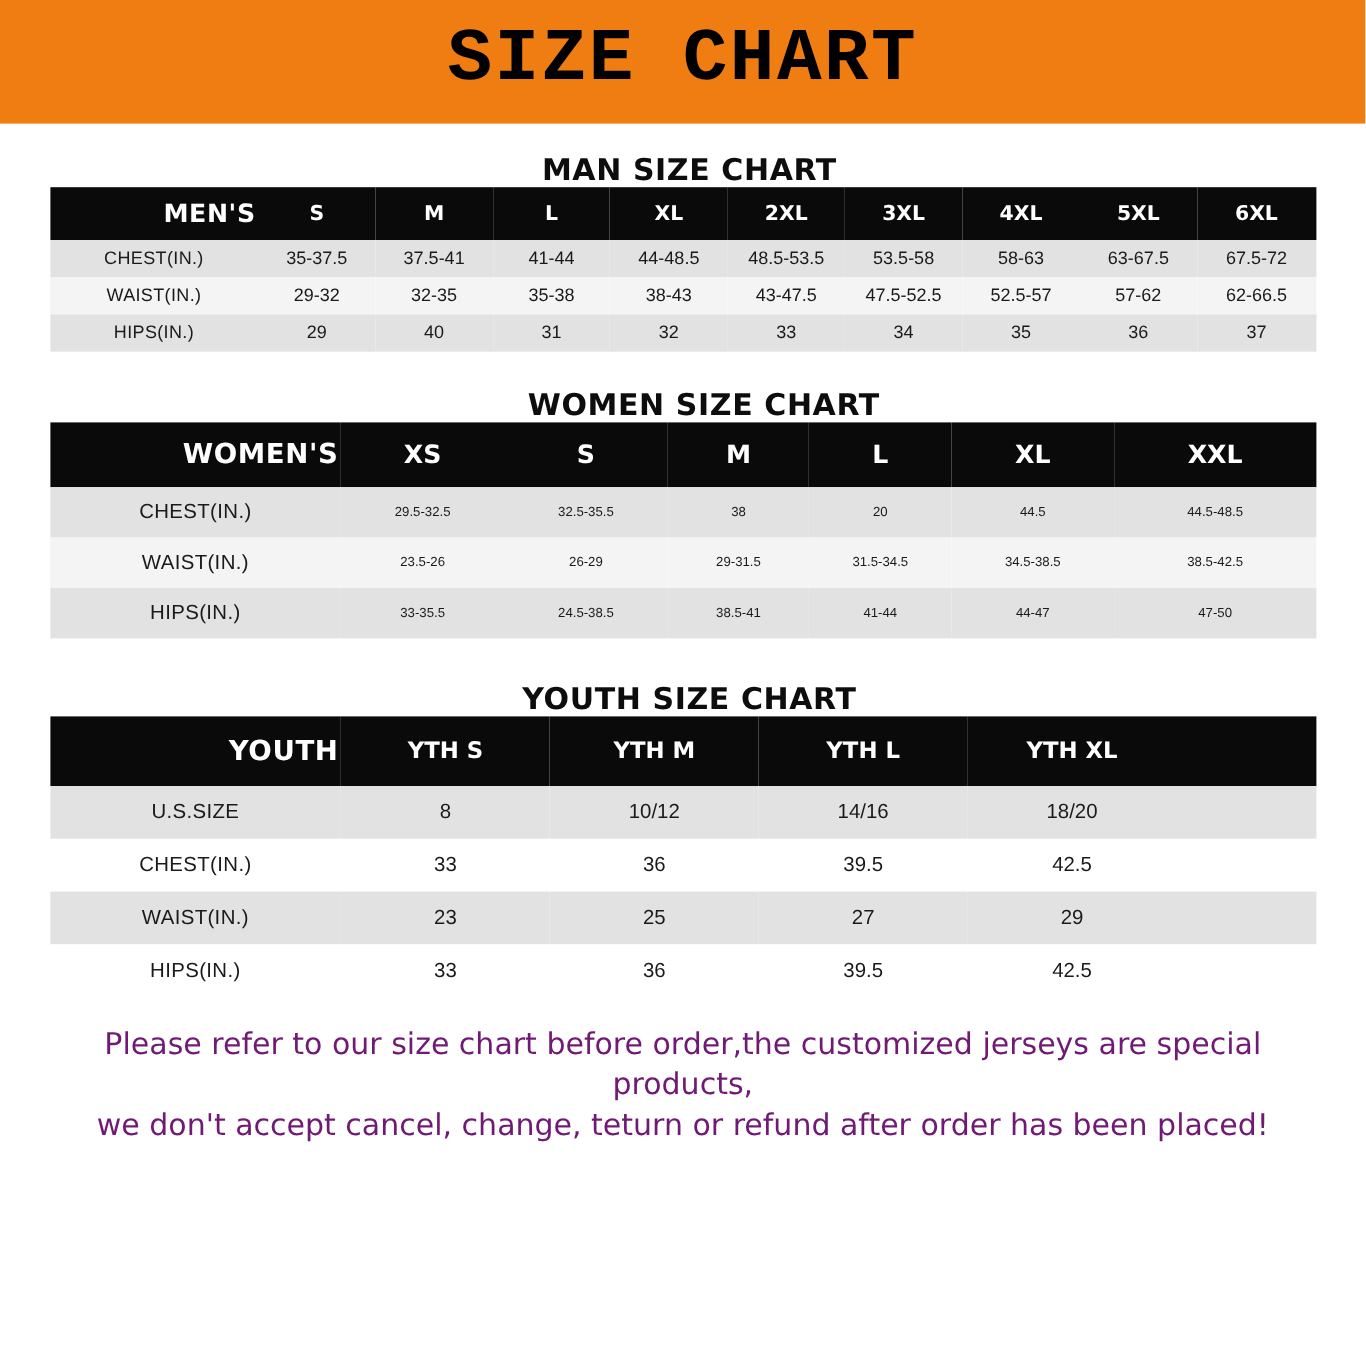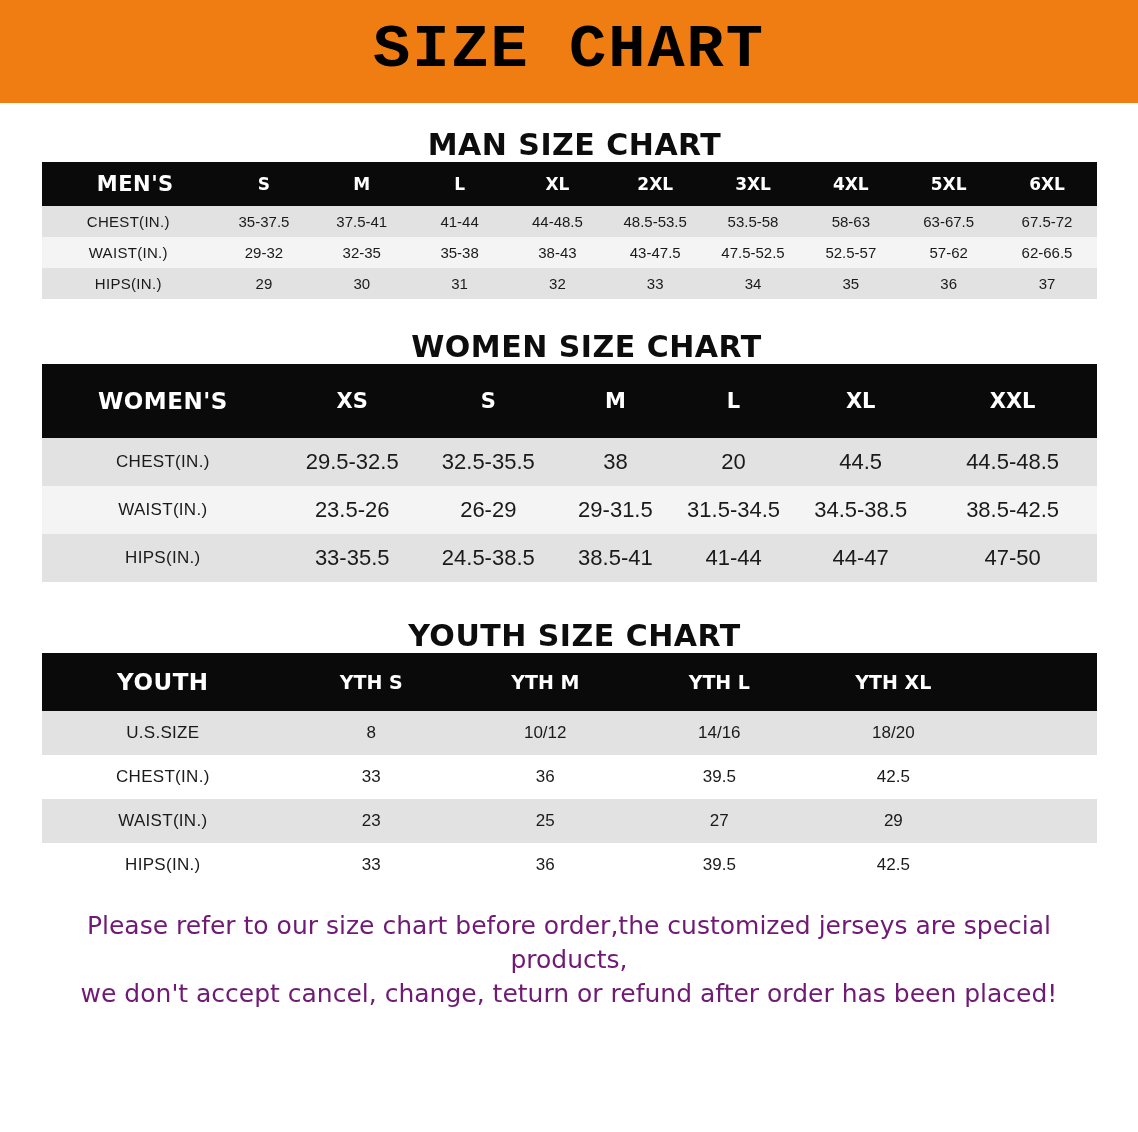--- a/index.html
+++ b/index.html
@@ -32,21 +32,21 @@
     color: #000000;
     line-height: 1;
     margin-top: -4px;
   }
 
   
   .section-title {
     text-align: center;
     font-family: "DejaVu Sans", sans-serif;
     font-weight: 700;
-    font-size: 30px;
+    font-size: 25px;
     letter-spacing: 0.5px;
     color: #0d0d0d;
     margin-left: 11px;
   }
   .t-man    { margin-top: 24px; }
   .t-women  { margin-top: 30px; padding-left: 24px; }
   .t-youth  { margin-top: 36px; }
 
   
   .table-wrap {
@@ -60,21 +60,21 @@
   }
   thead th {
     background: #0a0a0a;
     color: #ffffff;
     font-family: "DejaVu Sans", sans-serif;
     font-weight: 700;
     text-align: center;
     padding: 10px 2px;
   }
   thead th.rowhead {
-    text-align: center;
+    text-align: right;
     padding-left: 16px;
     letter-spacing: 0.5px;
   }
   tbody td {
     text-align: center;
     color: #1a1a1a;
     font-family: "Liberation Sans", sans-serif;
   }
   tbody td.rowhead {
     text-align: center;
@@ -83,23 +83,23 @@
   tbody tr.odd td  { background: #e2e2e2; }
   tbody tr.even td { background: #f4f4f4; }
 
   
   #men-table thead th { font-size: 17px; }
   #men-table thead th.rowhead { font-size: 21px; }
   #men-table tbody td { font-size: 15px; padding: 7px 1px; }
   #men-table tbody td.rowhead { font-size: 15px; }
 
   
-  #women-table thead th { font-size: 21px; padding: 24px 2px; }
+  #women-table thead th { font-size: 21px; padding: 14px 2px; }
   #women-table thead th.rowhead { font-size: 23px; }
-  #women-table tbody td { font-size: 22px; padding: 11px 2px; }
+  #women-table tbody td { font-size: 11px; padding: 11px 2px; }
   #women-table tbody td.rowhead { font-size: 17px; }
 
   
   #youth-table thead th { font-size: 19px; padding: 16px 2px; }
   #youth-table thead th.rowhead { font-size: 23px; }
   #youth-table tbody td { font-size: 17px; padding: 12px 2px; }
   #youth-table tbody td.rowhead { font-size: 17px; }
   #youth-table tbody tr.odd td  { background: #e2e2e2; }
   #youth-table tbody tr.even td { background: #ffffff; }
 
@@ -173,21 +173,21 @@
         <td>38-43</td>
         <td>43-47.5</td>
         <td>47.5-52.5</td>
         <td>52.5-57</td>
         <td>57-62</td>
         <td>62-66.5</td>
       </tr>
       <tr class="odd">
         <td class="rowhead">HIPS(IN.)</td>
         <td>29</td>
-        <td>30</td>
+        <td>40</td>
         <td>31</td>
         <td>32</td>
         <td>33</td>
         <td>34</td>
         <td>35</td>
         <td>36</td>
         <td>37</td>
       </tr>
     </tbody>
   </table>

